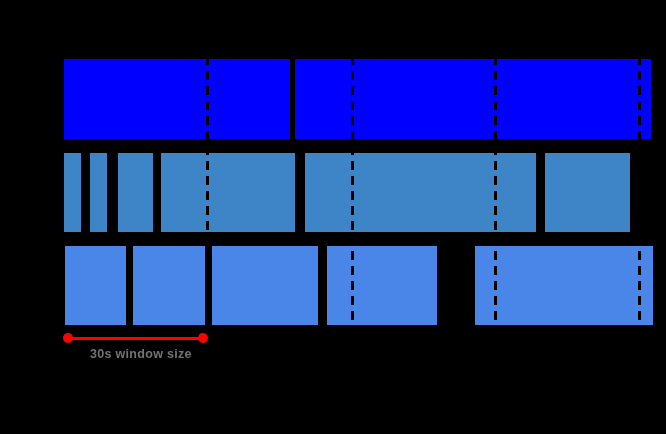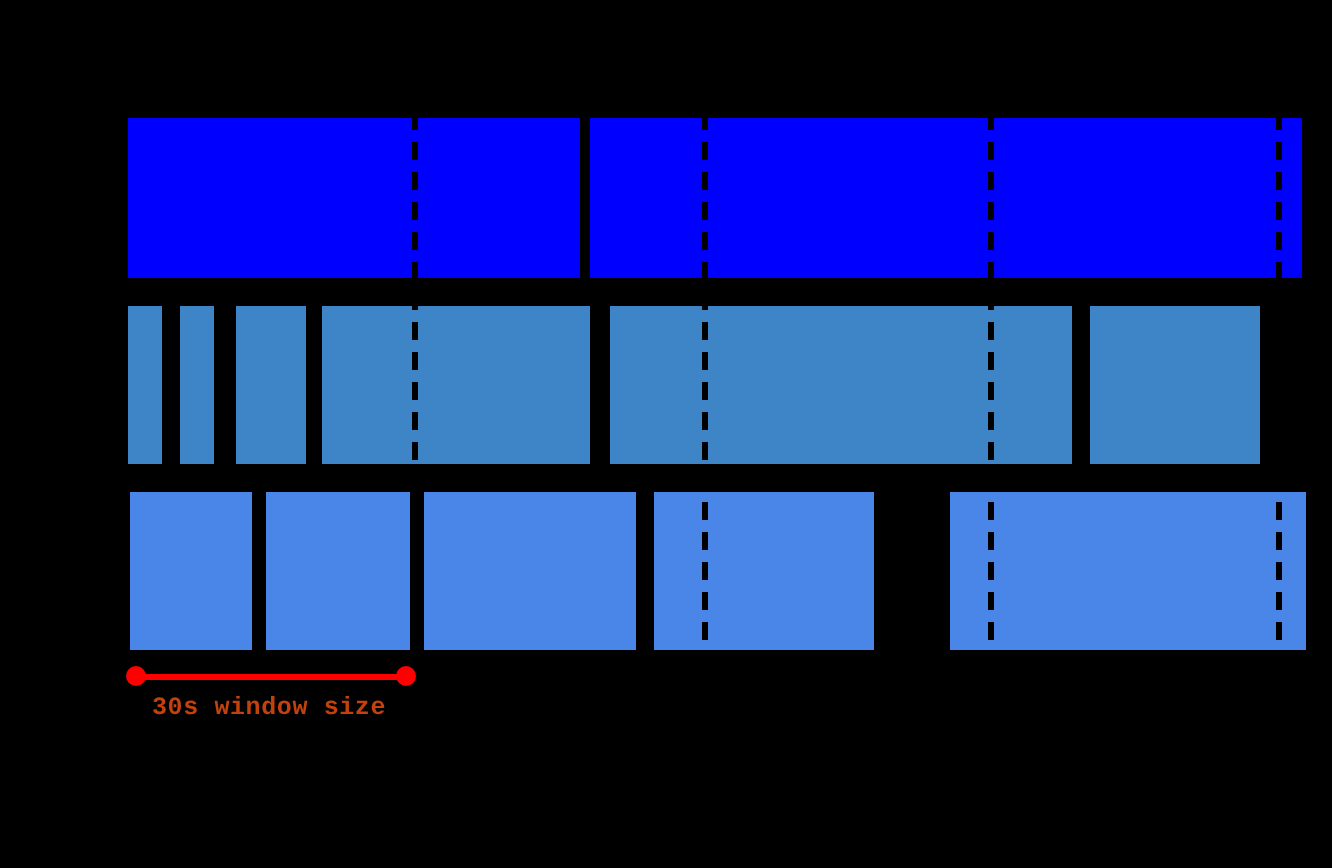--- a/index.html
+++ b/index.html
@@ -67,15 +67,15 @@
   <div class="layer">
       <div class="boundary" style="left: 206px; top: 56px; height: 272px; width: 3px; background-image: repeating-linear-gradient(rgb(0, 0, 0) 0px, rgb(0, 0, 0) 9px, transparent 9px, transparent 15px);"></div>
       <div class="boundary" style="left: 351px; top: 56px; height: 272px; width: 3px; background-image: repeating-linear-gradient(rgb(0, 0, 0) 0px, rgb(0, 0, 0) 9px, transparent 9px, transparent 15px);"></div>
       <div class="boundary" style="left: 494px; top: 56px; height: 272px; width: 3px; background-image: repeating-linear-gradient(rgb(0, 0, 0) 0px, rgb(0, 0, 0) 9px, transparent 9px, transparent 15px);"></div>
       <div class="boundary" style="left: 638px; top: 56px; height: 272px; width: 3px; background-image: repeating-linear-gradient(rgb(0, 0, 0) 0px, rgb(0, 0, 0) 9px, transparent 9px, transparent 15px);"></div>
     </div>
   <div class="layer">
     <div class="arrow-dot" style="left: 63px; top: 333px; width: 10px; height: 10px; background: rgb(255, 0, 0);"></div>
     <div class="arrow-line" style="left: 68px; top: 336.5px; width: 135px; height: 3px; background: rgb(255, 0, 0);"></div>
     <div class="arrow-dot" style="left: 198px; top: 333px; width: 10px; height: 10px; background: rgb(255, 0, 0);"></div>
-    <div class="annotation-label" style="left: 76px; top: 347px; color: #c2410c; font-family: Liberation Mono, monospace;">30s window size</div>
+    <div class="annotation-label" style="left: 90px; top: 347px; color: #737373;">30s window size</div>
   </div>
 </div>
 
 </body></html>

